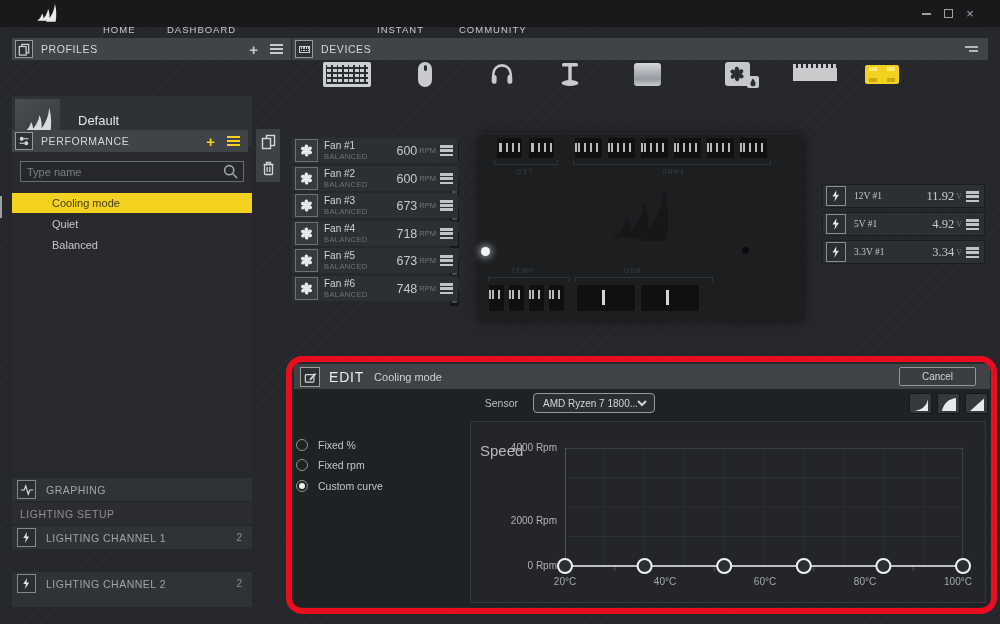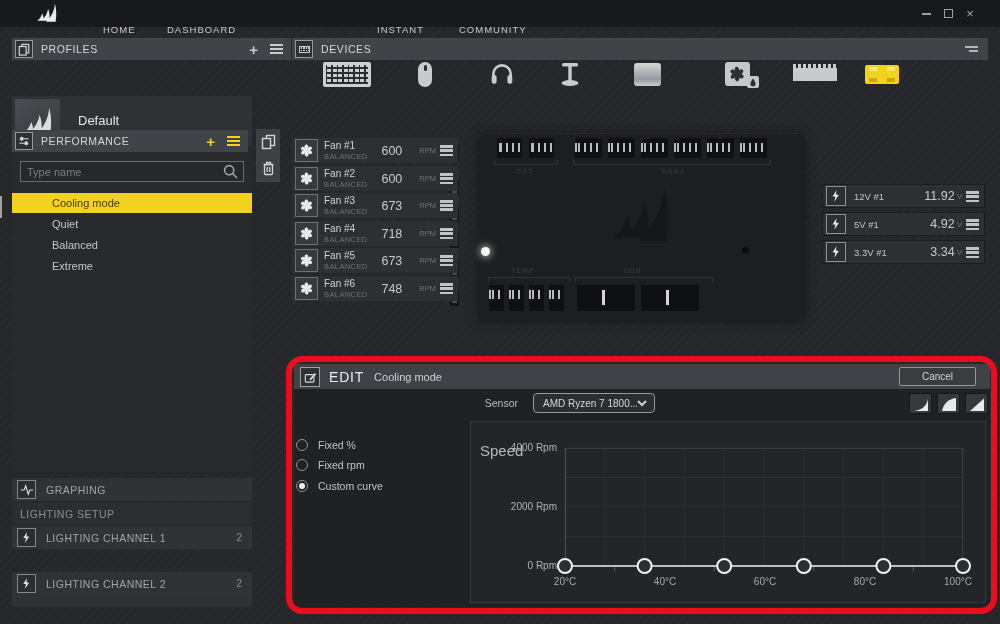--- a/index.html
+++ b/index.html
@@ -69,25 +69,25 @@
   .cp-body::after{content:"";position:absolute;left:4px;bottom:2px;width:8px;height:4px;background:#c7a societ;
     background:#caa90f;box-shadow:18px 0 0 #caa90f;}
   
   .fan-row{left:292px;width:166px;height:25px;background:#2d3033;z-index:2;display:flex;align-items:center;}
   .fan-iconbox{width:21px;height:21px;border:1px solid #6e7073;background:#37393c;margin:0 6px 0 3px;
     display:flex;align-items:center;justify-content:center;flex:none;color:#e8e9ea;}
   .fan-texts{flex:1;line-height:1;}
   .fan-name{font-size:10px;color:#d2d3d4;margin-bottom:2px;}
   .fan-mode{font-size:7.5px;letter-spacing:.4px;color:#6f7275;}
   .fan-rpm{font-size:12.5px;color:#c8c9ca;}
-  .fan-unit{font-size:7.5px;color:#717477;margin:0 4px 0 17px;}
+  .fan-unit{font-size:7.5px;color:#717477;margin:0 4px 0 2px;}
   .row-burger{width:13px;height:11px;background:repeating-linear-gradient(0deg,#c2c3c4 0 2.5px,transparent 2.5px 4.2px);
     margin-right:5px;cursor:pointer;}
   .volt-row{left:822px;width:163px;height:24px;background:#2d3033;z-index:2;display:flex;align-items:center;
-    border:1px solid #1b1d1f;box-sizing:border-box;}
+    border:1px solid #1b1d1f;box-sizing:border-box;font-family:Liberation Serif, serif;}
   .volt-iconbox{width:18px;height:18px;border:1px solid #8d8f91;background:#2b2e31;margin:0 8px 0 3px;
     display:flex;align-items:center;justify-content:center;flex:none;}
   .volt-name{font-size:9.5px;color:#c3c4c5;flex:1;}
   .volt-value{font-size:12.5px;color:#c8c9ca;}
   .volt-unit{font-size:8px;color:#717477;margin:0 4px 0 2px;}
   
   .device-body{left:478px;top:133px;width:327px;height:189px;background:#1c1e20;border-radius:7px;
     box-shadow:inset 0 1px 0 rgba(255,255,255,.05), 0 0 12px rgba(0,0,0,.4);z-index:1;}
   .conn{position:absolute;background:#0e1012;}
   .pins-v{background-image:repeating-linear-gradient(90deg,#b9babb 0 2px,transparent 2px 6px);
@@ -243,21 +243,20 @@
     <input type="text" value="" placeholder="Type name" style="">
     <svg width="17" height="17" viewBox="0 0 17 17" style="margin-right:4px" fill="none" stroke="#a2a4a6" stroke-width="1.6">
         <circle cx="7.2" cy="7.2" r="4.6"></circle>
         <path d="M10.8 10.8 L15 15"></path>
       </svg>
   </div>
 
   <div class="abs mode-row selected" style="top:193px">Cooling mode</div>
   <div class="abs mode-row" style="top:214px">Quiet</div>
   <div class="abs mode-row" style="top:235px">Balanced</div>
-  <div class="abs mode-row" style="top:256px">Extreme</div>
 
   <div class="abs list-row" style="top:503px;height:21px;background:#2b2d30">
     <div class="list-label" style="margin-left:8px;color:#8d8f91">LIGHTING SETUP</div>
   </div>
   <div class="abs list-row" style="top:478px">
     <div class="list-iconbox">
       <svg width="14" height="14" viewBox="0 0 17 16" fill="none" stroke="#d5d6d7" stroke-width="1.5">
           <polyline points="1,8 5,8 7,3 10,13 12,8 16,8"></polyline>
         </svg>
     </div>
@@ -552,21 +551,21 @@
     <div class="radio-label">Fixed rpm</div>
   </div>
   <div class="abs radio-row" style="top:479px">
     <div class="radio-circle on"></div>
     <div class="radio-label">Custom curve</div>
   </div>
 
   <div class="abs chart-box"></div>
   <div class="abs axis-label" style="left:480px;top:442px">Speed</div>
   <div class="abs ytick" style="left:490px;top:442px">4000 Rpm</div>
-  <div class="abs ytick" style="left:490px;top:501px">2000 Rpm</div>
+  <div class="abs ytick" style="left:490px;top:515px">2000 Rpm</div>
   <div class="abs ytick" style="left:490px;top:560px">0 Rpm</div>
   <svg id="curve-plot" width="398" height="128">
       <line x1="0" y1="0" x2="0" y2="118" stroke="#2c2f33" stroke-width="1"></line>
       <line x1="39.8" y1="0" x2="39.8" y2="118" stroke="#2c2f33" stroke-width="1"></line>
       <line x1="79.6" y1="0" x2="79.6" y2="118" stroke="#2c2f33" stroke-width="1"></line>
       <line x1="119.4" y1="0" x2="119.4" y2="118" stroke="#2c2f33" stroke-width="1"></line>
       <line x1="159.2" y1="0" x2="159.2" y2="118" stroke="#2c2f33" stroke-width="1"></line>
       <line x1="199" y1="0" x2="199" y2="118" stroke="#2c2f33" stroke-width="1"></line>
       <line x1="238.8" y1="0" x2="238.8" y2="118" stroke="#2c2f33" stroke-width="1"></line>
       <line x1="278.6" y1="0" x2="278.6" y2="118" stroke="#2c2f33" stroke-width="1"></line>

